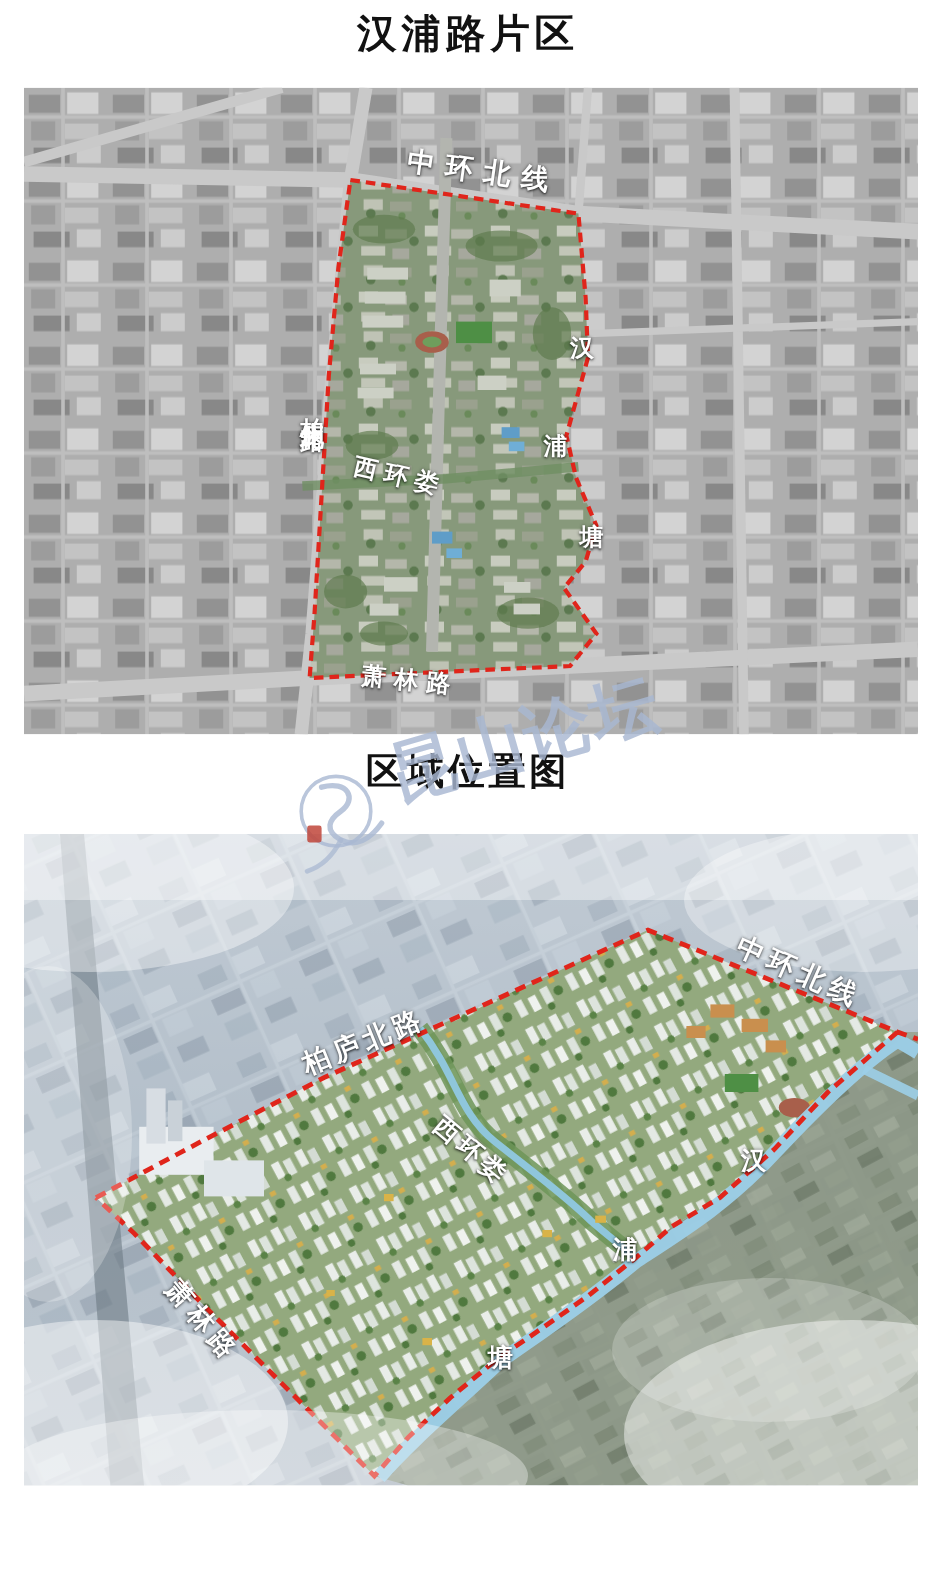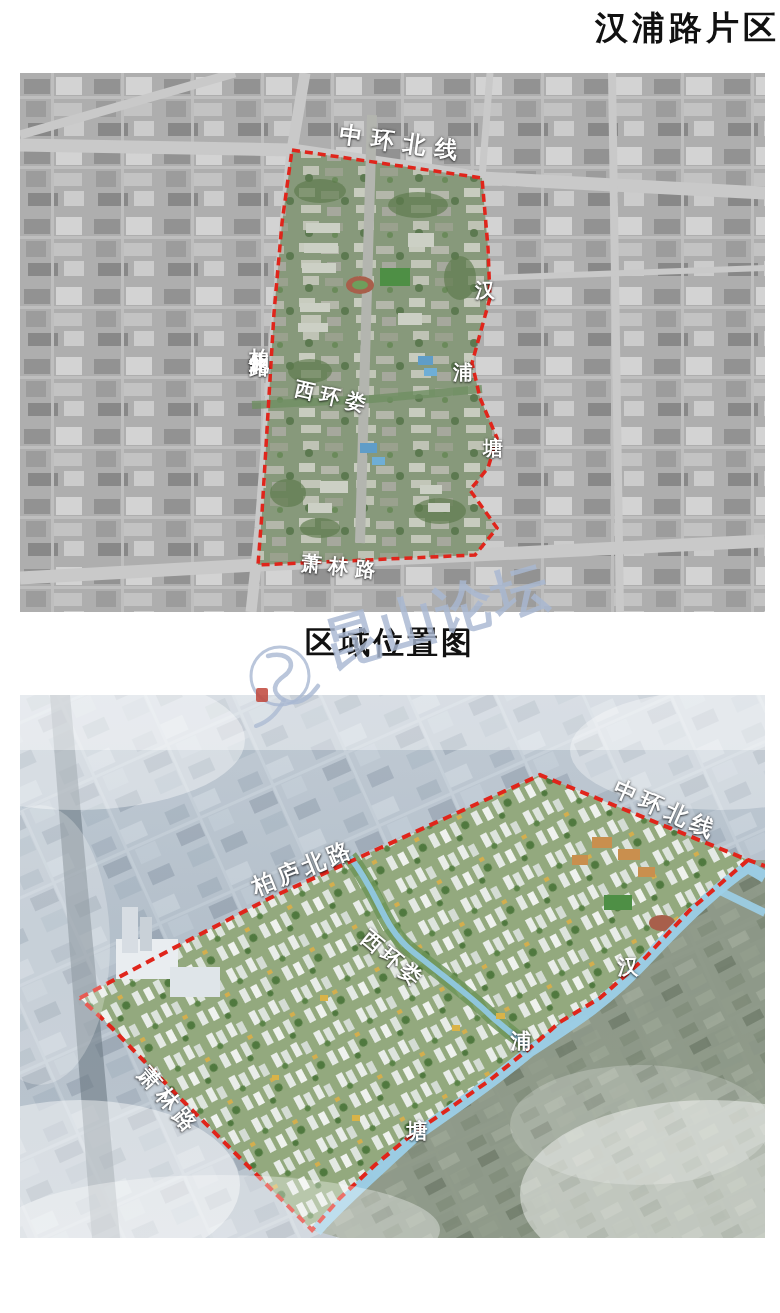--- a/index.html
+++ b/index.html
@@ -1,18 +1,18 @@
 <!DOCTYPE html>
 <html><head>
 <meta charset="utf-8">
 <style>
   html,body{margin:0;padding:0;background:#ffffff;}
   .page{position:relative;width:780px;height:1313px;background:#ffffff;overflow:hidden;
         font-family:"Liberation Sans",sans-serif;}
-  .doc-title{position:absolute;left:0;top:6px;width:780px;text-align:right;
+  .doc-title{position:absolute;left:0;top:6px;width:780px;text-align:center;
              font-size:33px;font-weight:bold;color:#111;letter-spacing:4px;}
   .map-caption{position:absolute;left:0;width:780px;text-align:center;
                font-size:31px;font-weight:bold;color:#111;letter-spacing:3px;}
   .caption-top{top:622px;}
   .caption-bottom{top:1256px;}
   .map-frame{position:absolute;left:20px;width:745px;overflow:hidden;}
   .map-top{top:73px;height:539px;}
   .map-bottom{top:695px;height:543px;}
   .map-frame svg{display:block;}
   .lbl{position:absolute;color:#ffffff;font-weight:bold;white-space:nowrap;

